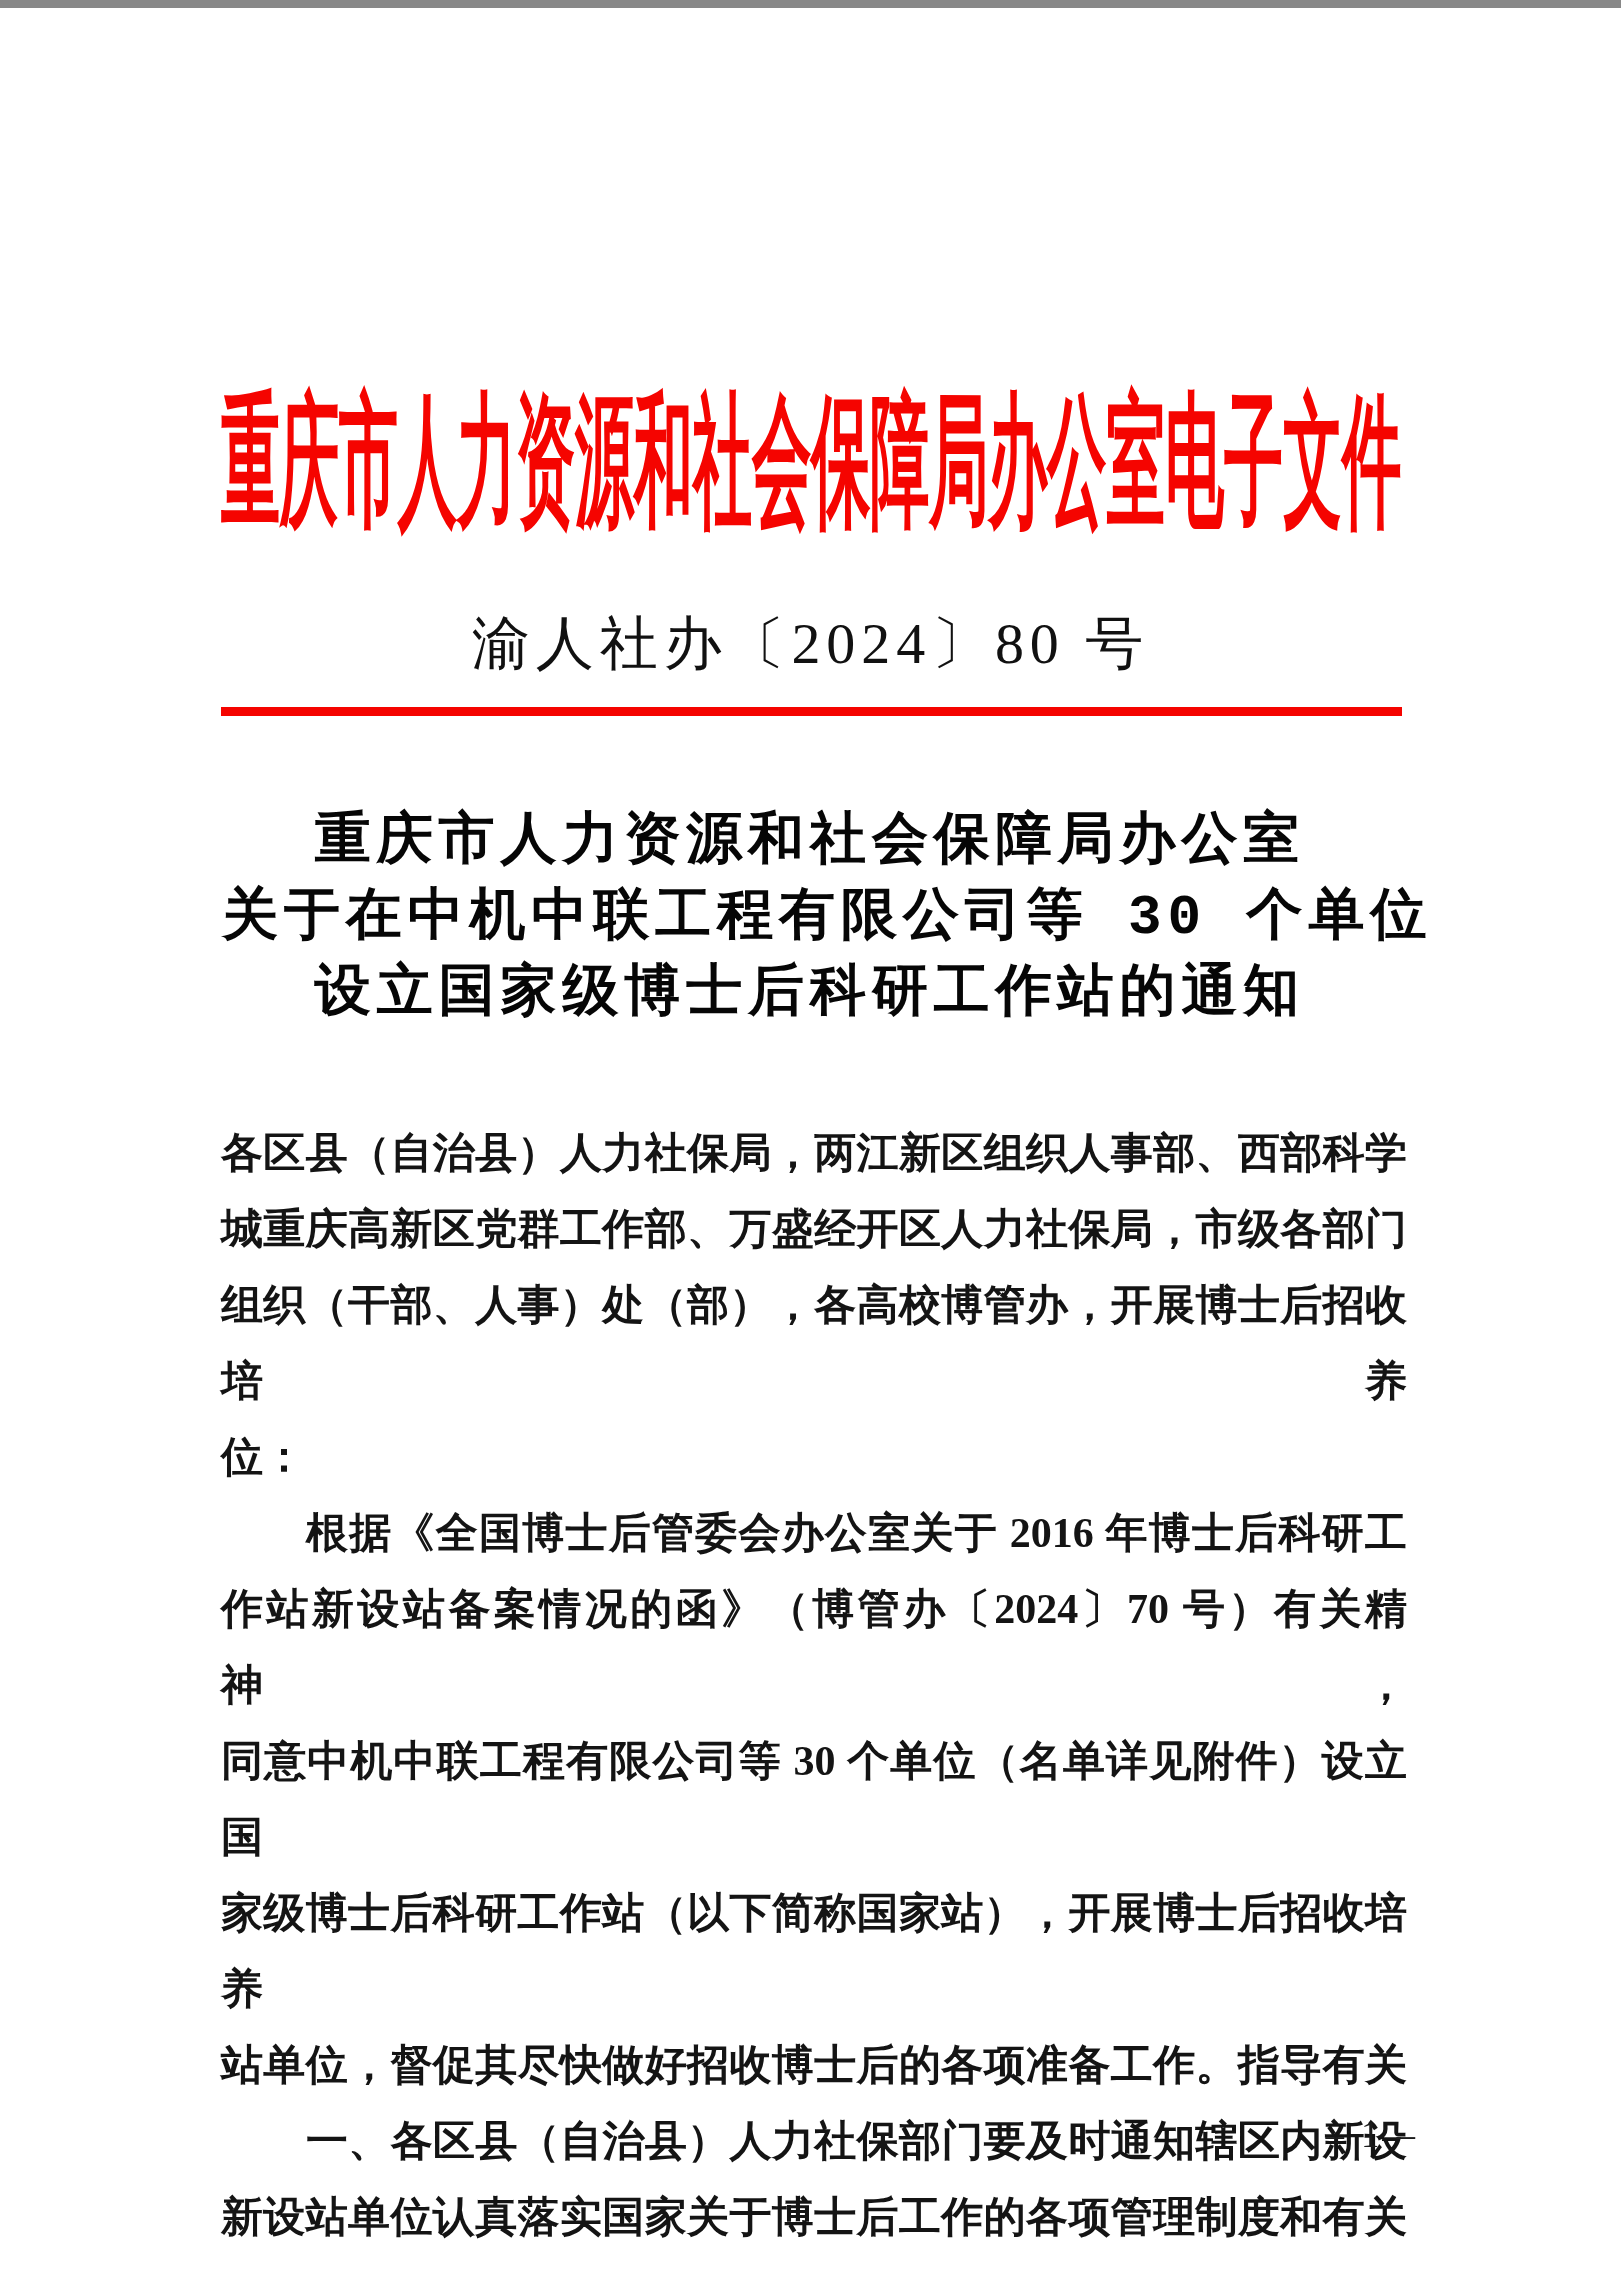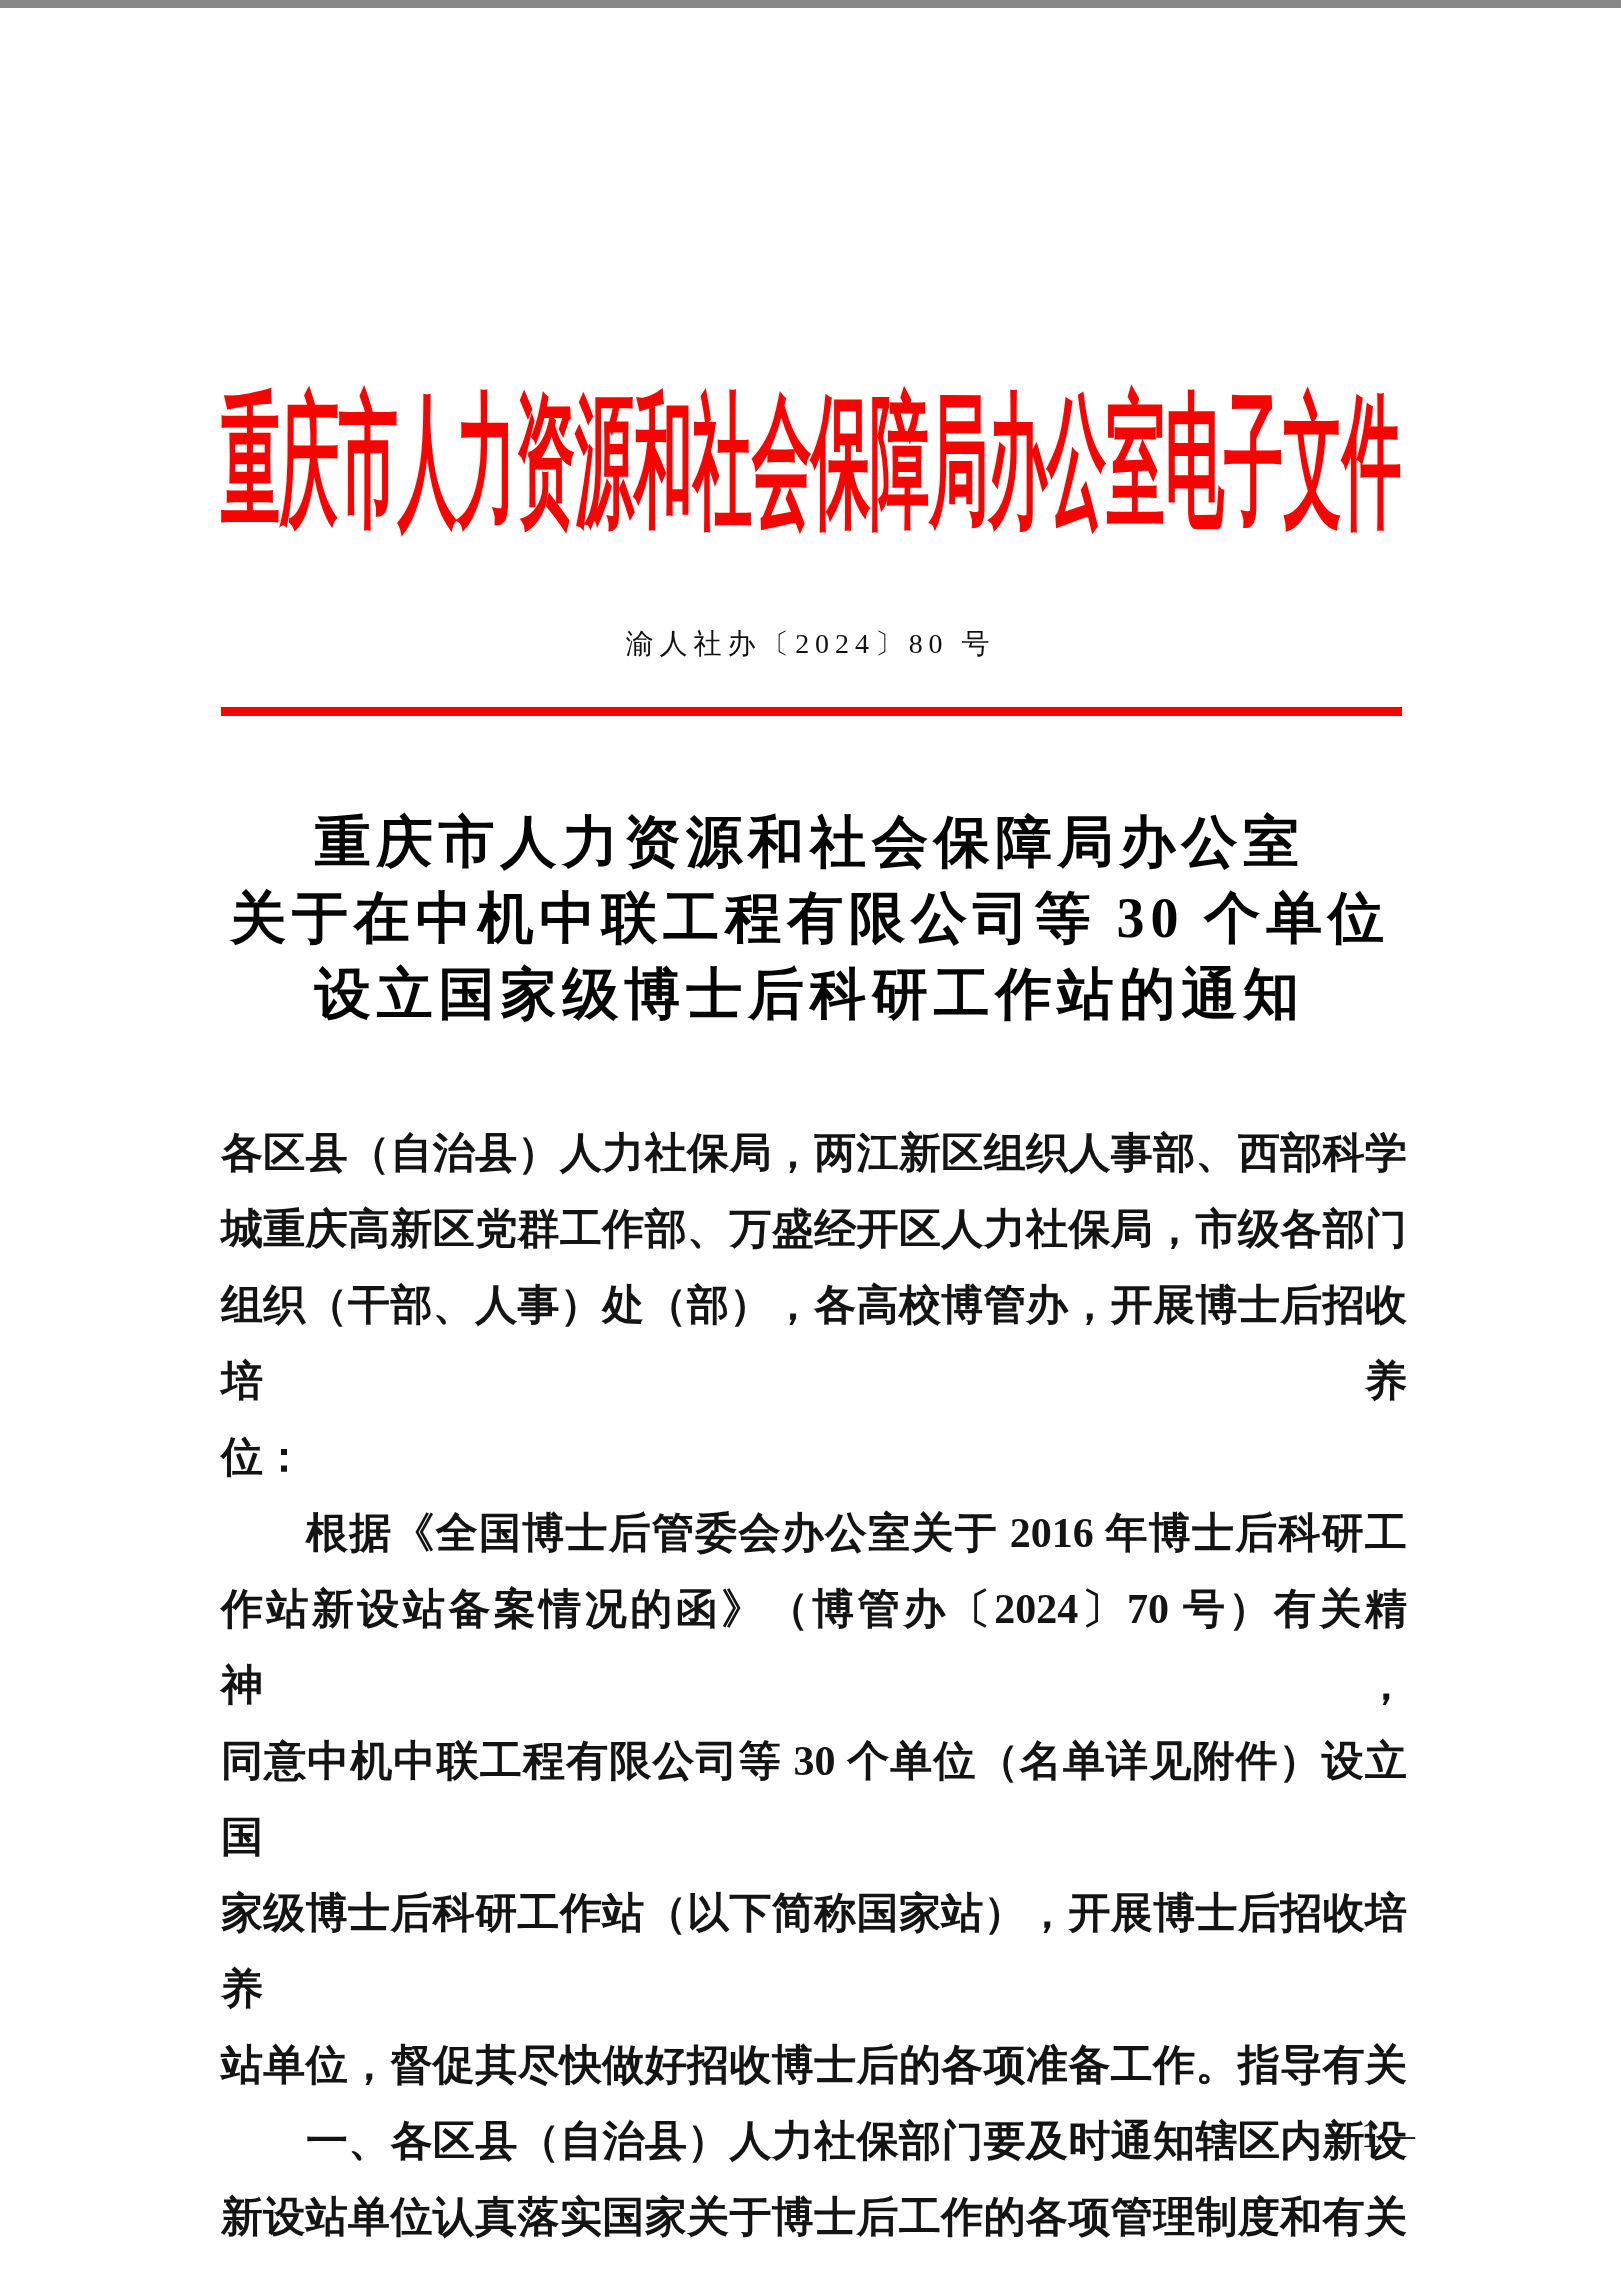--- a/index.html
+++ b/index.html
@@ -27,38 +27,39 @@
     font-weight:bold;
     color:var(--red);
     transform:scaleX(0.407);
     transform-origin:0 50%;
     letter-spacing:0;
   }
   
   .doc-number{
     position:absolute;left:0;top:602px;width:1621px;
     text-align:center;
-    font-size:28px;line-height:67px;
+    font-size:58px;line-height:67px;
     color:#111111;
     letter-spacing:5.9px;
   }
   
   .red-line{
     position:absolute;left:221px;top:699px;
     width:1181px;height:8.8px;
     background:var(--red);
   }
   
   .title-block{
     position:absolute;left:222px;top:796px;width:1176px;
     text-align:center;
     font-weight:bold;
     font-size:56px;line-height:76px;
     letter-spacing:5.9px;
     color:#060606;
+    font-family:Liberation Mono, monospace;
   }
   .tline{white-space:nowrap;}
   
   .body-block{
     position:absolute;left:221px;top:1107px;width:1186px;
     font-size:42px;line-height:76px;
     color:var(--ink);
   }
   .bline{
     text-align:justify;

